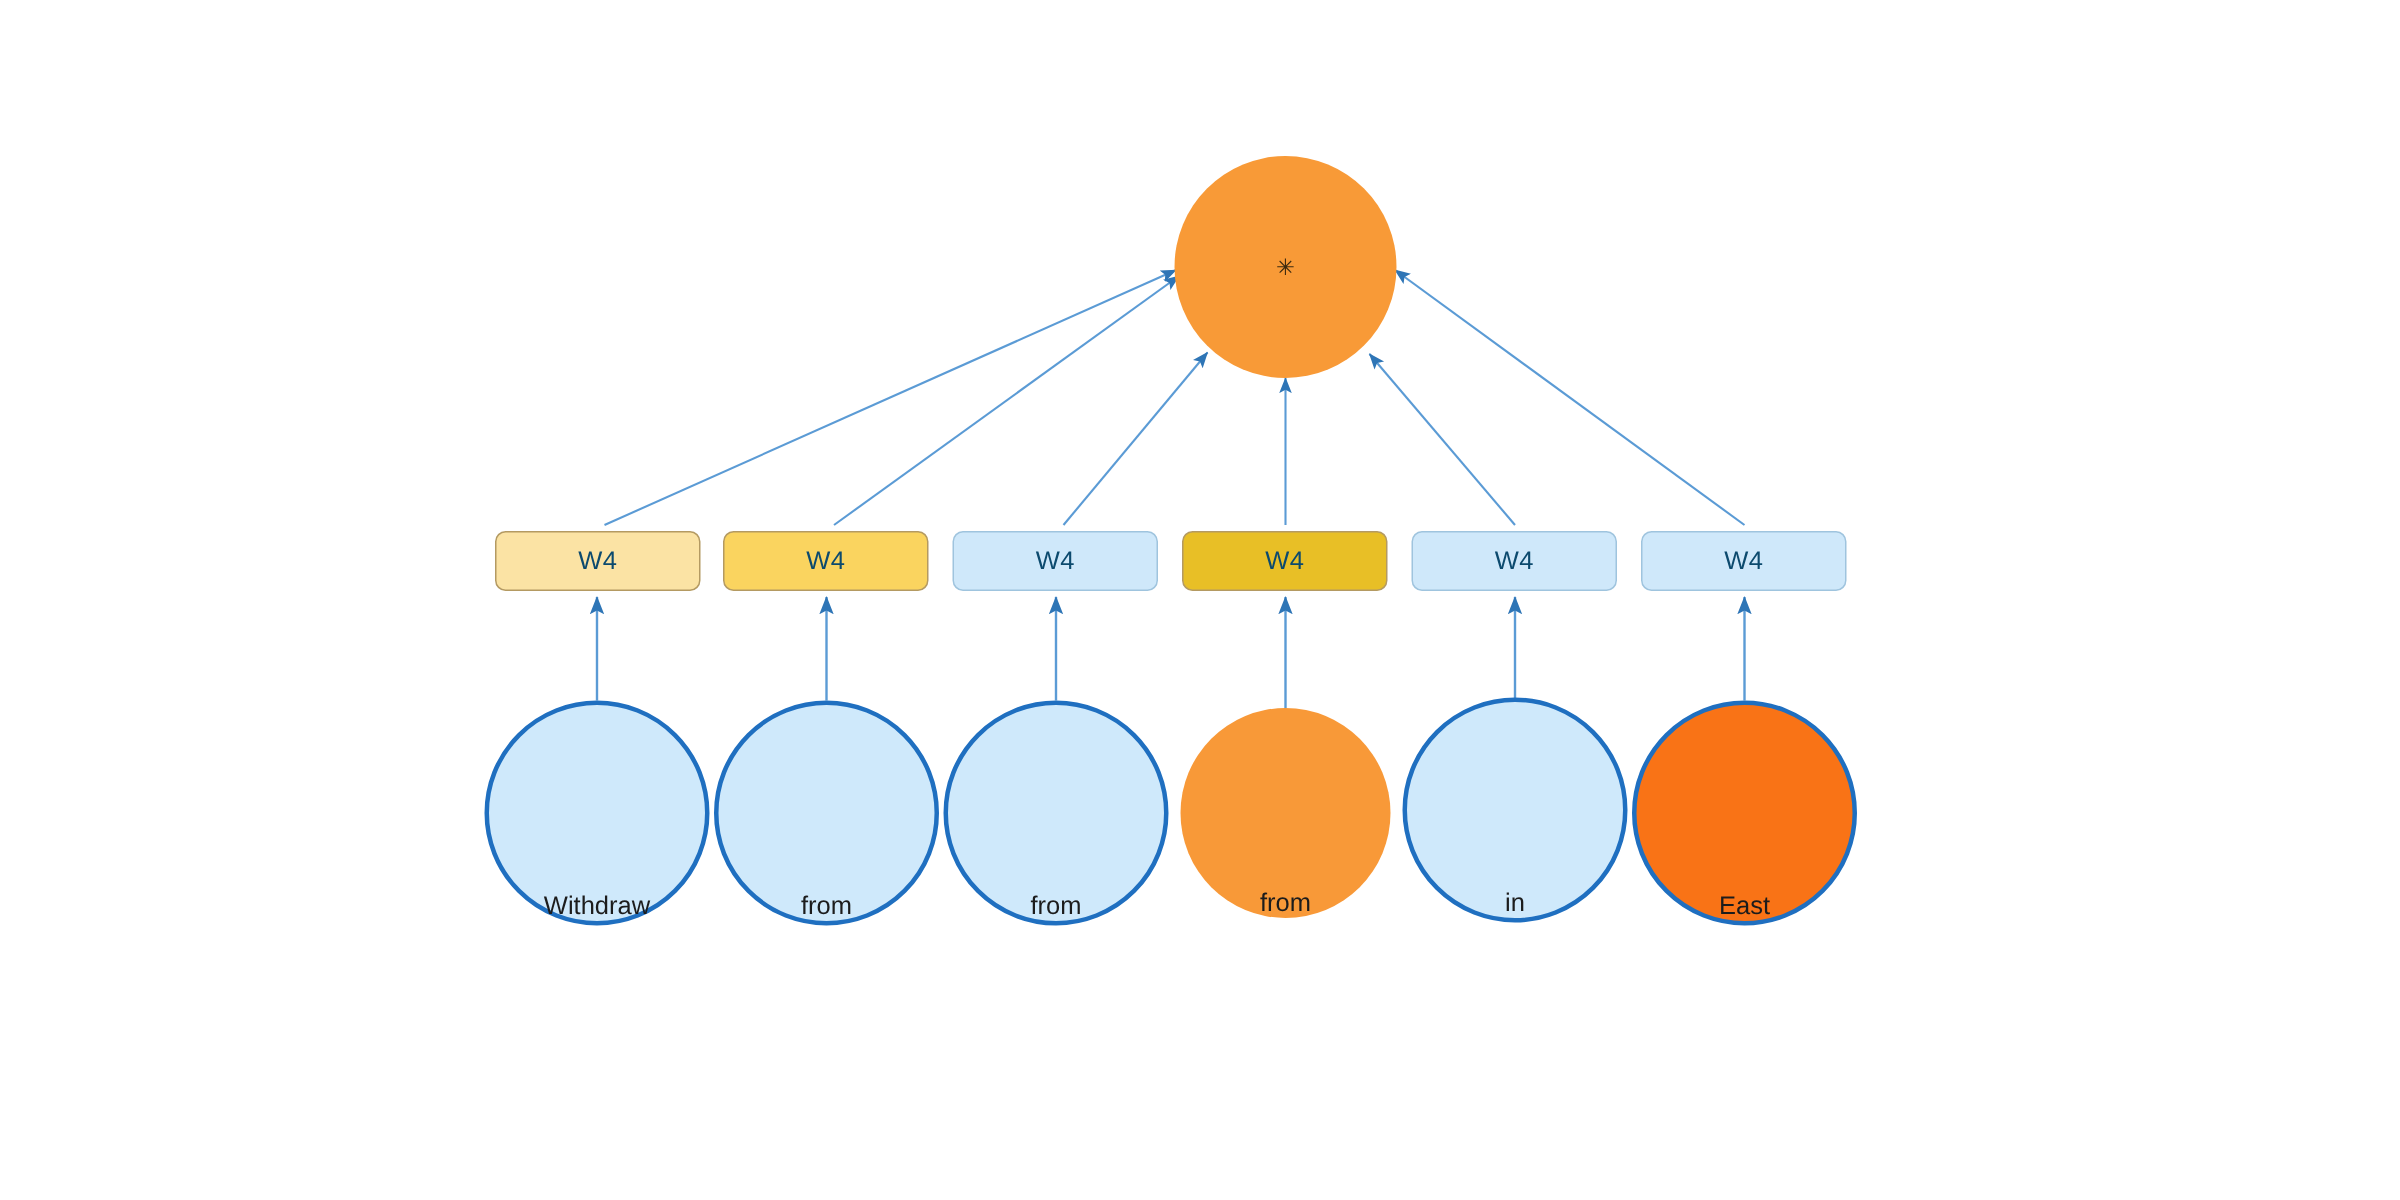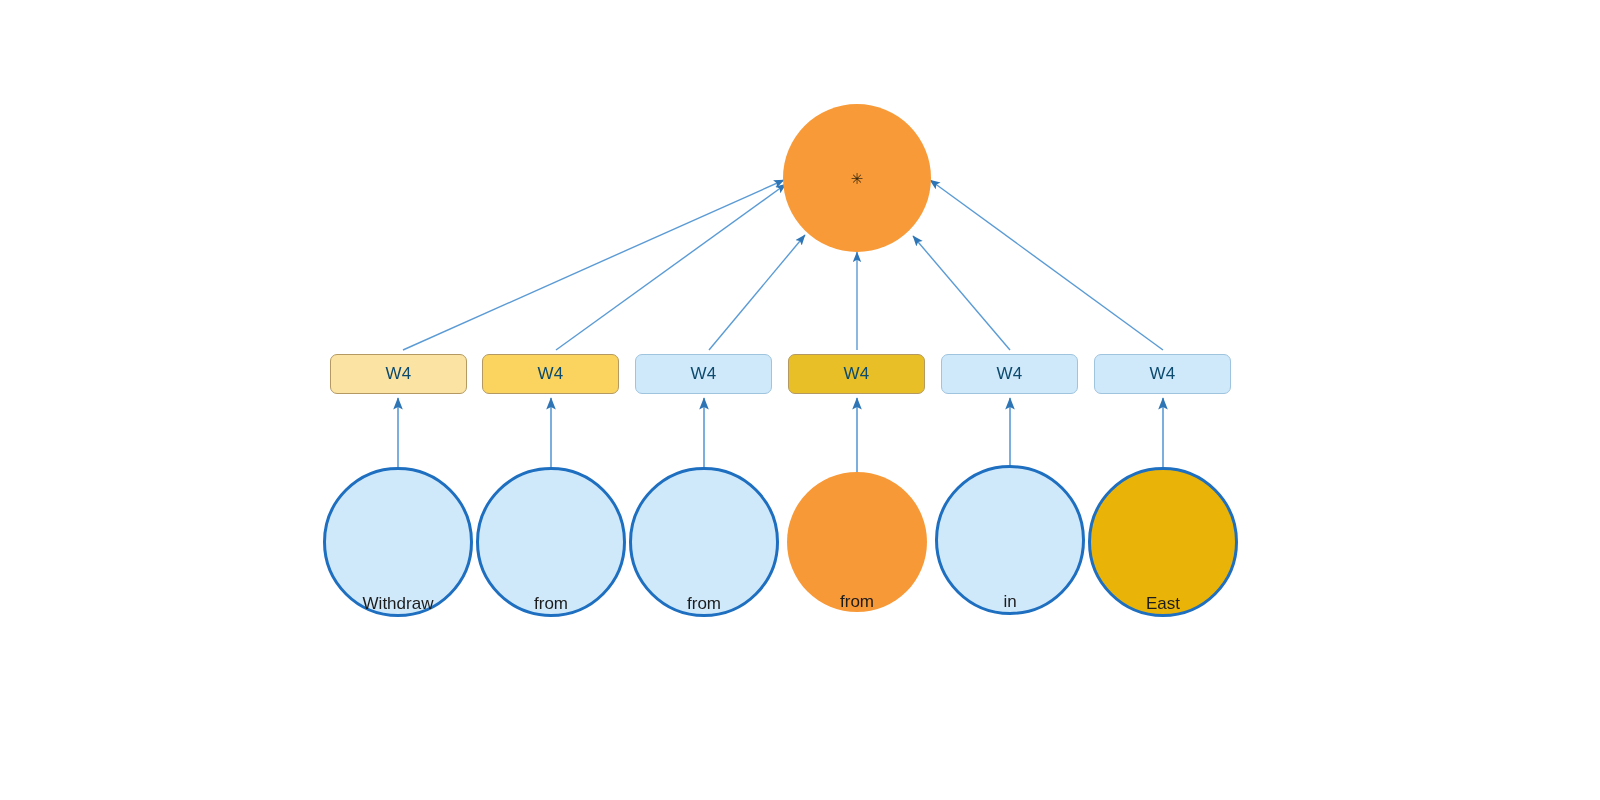--- a/index.html
+++ b/index.html
@@ -136,18 +136,18 @@
       </div>
       <div class="token" style="left: 629px; top: 467px; width: 150px; height: 150px; background: rgb(207, 233, 251); border: 3px solid rgb(31, 111, 192);">
         <span>from</span>
       </div>
       <div class="token" style="left: 787px; top: 472px; width: 140px; height: 140px; background: rgb(248, 153, 56); border: none;">
         <span>from</span>
       </div>
       <div class="token" style="left: 935px; top: 465px; width: 150px; height: 150px; background: rgb(207, 233, 251); border: 3px solid rgb(31, 111, 192);">
         <span>in</span>
       </div>
-      <div class="token" style="left: 1088px; top: 467px; width: 150px; height: 150px; background: #eab308; border: 3px solid rgb(31, 111, 192);">
+      <div class="token" style="left: 1088px; top: 467px; width: 150px; height: 150px; background: #f97316; border: 3px solid rgb(31, 111, 192);">
         <span>East</span>
       </div>
     </div>
 
 </div>
 
 </body></html>

